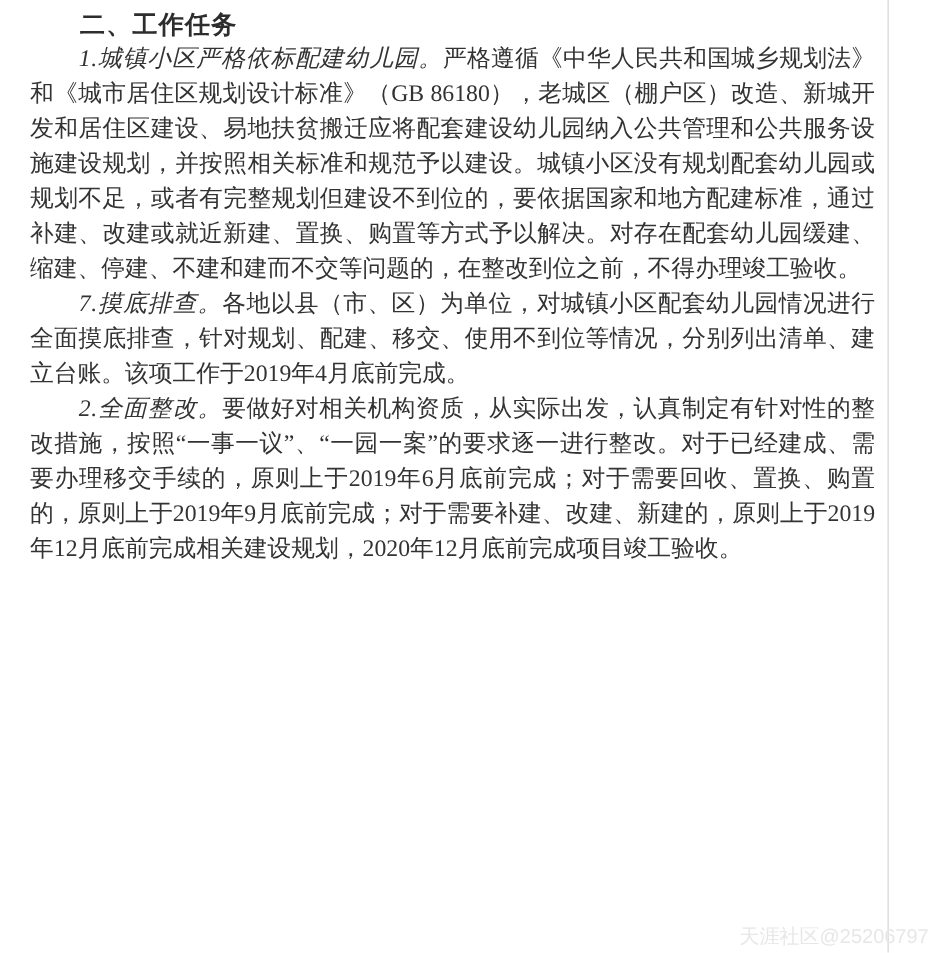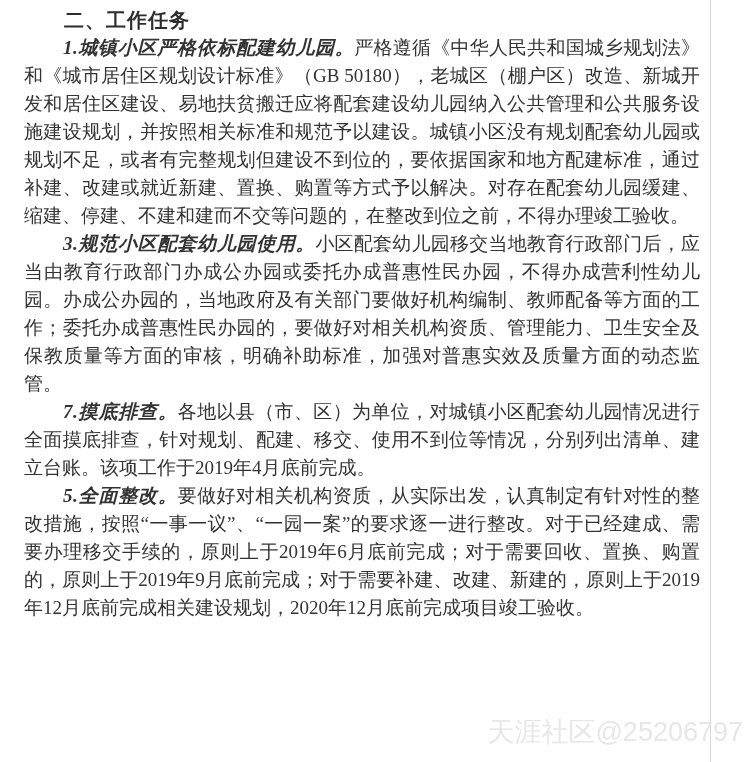--- a/index.html
+++ b/index.html
@@ -42,47 +42,45 @@
     font-size: 19px;
     line-height: 28px;
     color: var(--text-color);
     text-indent: 2.05em;
     text-align: justify;
     text-justify: inter-ideograph;
   }
   .para-lead {
     font-style: italic;
     letter-spacing: 0.5px;
-    font-weight: bold;
   }
   .watermark {
     position: absolute;
     right: 1px;
-    bottom: 12px;
+    bottom: 2px;
     font-family: "Liberation Sans", "DejaVu Sans", sans-serif;
-    font-size: 27px;
+    font-size: 16px;
     color: var(--watermark-color);
     white-space: nowrap;
     pointer-events: none;
   }
 </style>
 </head>
 <body>
 
 <div class="page">
   <div class="content">
 
     <section>
       <h2 class="section-heading">二、工作任务</h2>
-      <p class="para"><span class="para-lead">1.城镇小区严格依标配建幼儿园。</span><span>严格遵循《中华人民共和国城乡规划法》和《城市居住区规划设计标准》（GB 50180），老城区（棚户区）改造、新城开发和居住区建设、易地扶贫搬迁应将配套建设幼儿园纳入公共管理和公共服务设施建设规划，并按照相关标准和规范予以建设。城镇小区没有规划配套幼儿园或规划不足，或者有完整规划但建设不到位的，要依据国家和地方配建标准，通过补建、改建或就近新建、置换、购置等方式予以解决。对存在配套幼儿园缓建、缩建、停建、不建和建而不交等问题的，在整改到位之前，不得办理竣工验收。</span></p>
-      <p class="para"><span class="para-lead">3.规范小区配套幼儿园使用。</span><span>小区配套幼儿园移交当地教育行政部门后，应当由教育行政部门办成公办园或委托办成普惠性民办园，不得办成营利性幼儿园。办成公办园的，当地政府及有关部门要做好机构编制、教师配备等方面的工作；委托办成普惠性民办园的，要做好对相关机构资质、管理能力、卫生安全及保教质量等方面的审核，明确补助标准，加强对普惠实效及质量方面的动态监管。</span></p>
+      <p class="para"><span class="para-lead">1.城镇小区严格依标配建幼儿园。</span><span>严格遵循《中华人民共和国城乡规划法》和《城市居住区规划设计标准》（GB 86180），老城区（棚户区）改造、新城开发和居住区建设、易地扶贫搬迁应将配套建设幼儿园纳入公共管理和公共服务设施建设规划，并按照相关标准和规范予以建设。城镇小区没有规划配套幼儿园或规划不足，或者有完整规划但建设不到位的，要依据国家和地方配建标准，通过补建、改建或就近新建、置换、购置等方式予以解决。对存在配套幼儿园缓建、缩建、停建、不建和建而不交等问题的，在整改到位之前，不得办理竣工验收。</span></p>
     </section>
 
     <section>
       <p class="para"><span class="para-lead">7.摸底排查。</span><span>各地以县（市、区）为单位，对城镇小区配套幼儿园情况进行全面摸底排查，针对规划、配建、移交、使用不到位等情况，分别列出清单、建立台账。该项工作于2019年4月底前完成。</span></p>
-      <p class="para"><span class="para-lead">5.全面整改。</span><span>要做好对相关机构资质，从实际出发，认真制定有针对性的整改措施，按照“一事一议”、“一园一案”的要求逐一进行整改。对于已经建成、需要办理移交手续的，原则上于2019年6月底前完成；对于需要回收、置换、购置的，原则上于2019年9月底前完成；对于需要补建、改建、新建的，原则上于2019年12月底前完成相关建设规划，2020年12月底前完成项目竣工验收。</span></p>
+      <p class="para"><span class="para-lead">2.全面整改。</span><span>要做好对相关机构资质，从实际出发，认真制定有针对性的整改措施，按照“一事一议”、“一园一案”的要求逐一进行整改。对于已经建成、需要办理移交手续的，原则上于2019年6月底前完成；对于需要回收、置换、购置的，原则上于2019年9月底前完成；对于需要补建、改建、新建的，原则上于2019年12月底前完成相关建设规划，2020年12月底前完成项目竣工验收。</span></p>
 
     </section>
 
   </div>
 
   <div class="watermark">天涯社区@25206797</div>
 </div>
 
 </body></html>

